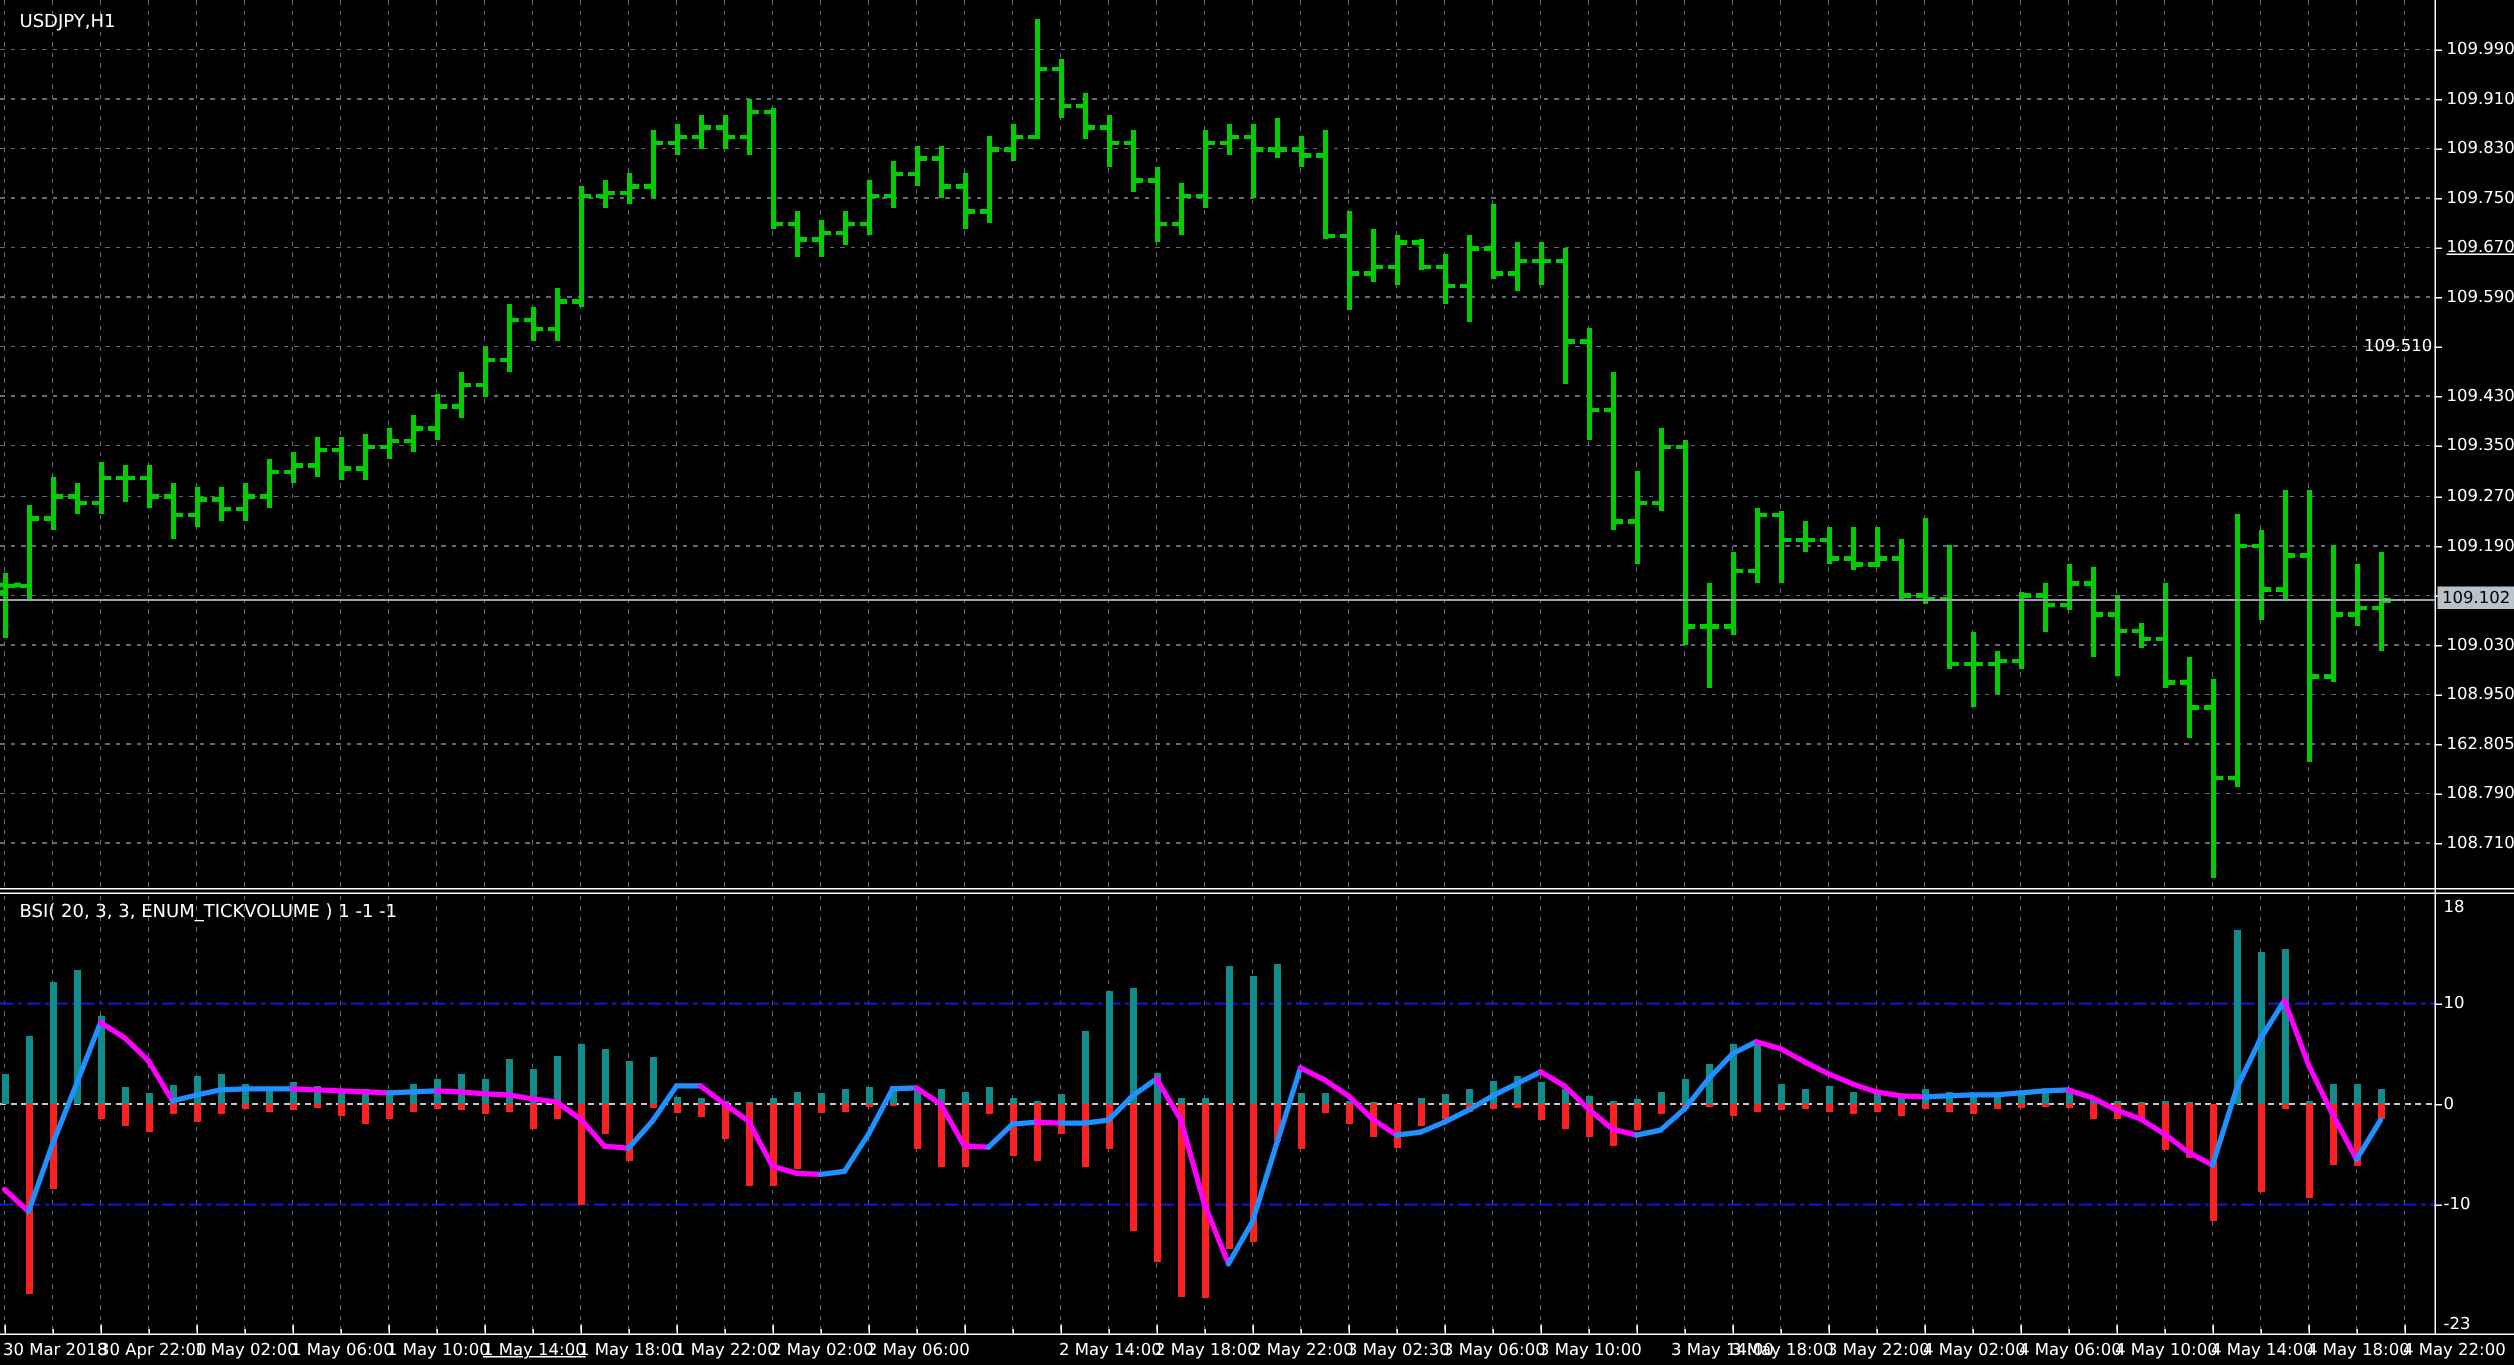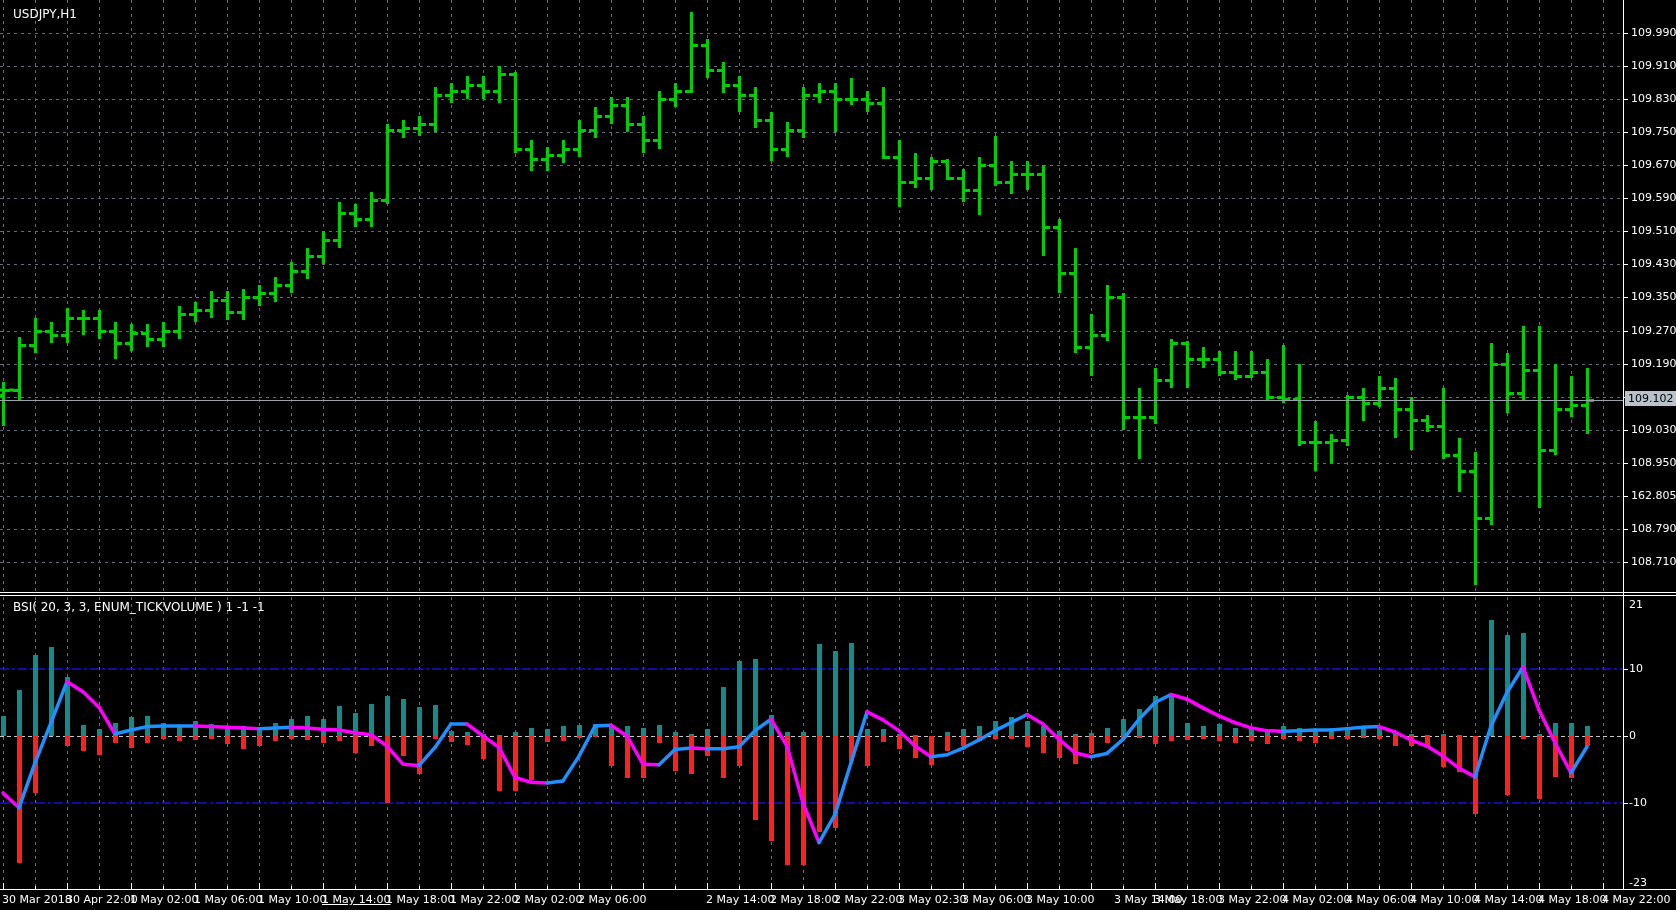--- a/index.html
+++ b/index.html
@@ -951,25 +951,25 @@
   <div id="price-axis">
       <div class="tick" style="left: 1623px; top: 33px; width: 5px; height: 1px;"></div>
       <div class="axis-label" style="left: 1631px; top: 26px;">109.990</div>
       <div class="tick" style="left: 1623px; top: 66px; width: 5px; height: 1px;"></div>
       <div class="axis-label" style="left: 1631px; top: 59px;">109.910</div>
       <div class="tick" style="left: 1623px; top: 99px; width: 5px; height: 1px;"></div>
       <div class="axis-label" style="left: 1631px; top: 92px;">109.830</div>
       <div class="tick" style="left: 1623px; top: 132px; width: 5px; height: 1px;"></div>
       <div class="axis-label" style="left: 1631px; top: 125px;">109.750</div>
       <div class="tick" style="left: 1623px; top: 165px; width: 5px; height: 1px;"></div>
-      <div class="axis-label" style="left: 1631px; top: 158px;">109.670</div>
+      <div class="axis-label" style="left: 1631px; top: 158px; text-decoration: underline;">109.670</div>
       <div class="tick" style="left: 1623px; top: 198px; width: 5px; height: 1px;"></div>
       <div class="axis-label" style="left: 1631px; top: 191px;">109.590</div>
       <div class="tick" style="left: 1623px; top: 231px; width: 5px; height: 1px;"></div>
-      <div class="axis-label" style="left: 1631px; top: 224px;">109.510</div>
+      <div class="axis-label" style="left: 1576px; top: 224px;">109.510</div>
       <div class="tick" style="left: 1623px; top: 264px; width: 5px; height: 1px;"></div>
       <div class="axis-label" style="left: 1631px; top: 257px;">109.430</div>
       <div class="tick" style="left: 1623px; top: 297px; width: 5px; height: 1px;"></div>
       <div class="axis-label" style="left: 1631px; top: 290px;">109.350</div>
       <div class="tick" style="left: 1623px; top: 331px; width: 5px; height: 1px;"></div>
       <div class="axis-label" style="left: 1631px; top: 324px;">109.270</div>
       <div class="tick" style="left: 1623px; top: 364px; width: 5px; height: 1px;"></div>
       <div class="axis-label" style="left: 1631px; top: 357px;">109.190</div>
       <div class="tick" style="left: 1623px; top: 397px; width: 5px; height: 1px;"></div>
       <div class="axis-label" style="left: 1631px; top: 390px;">109.110</div>
@@ -978,21 +978,21 @@
       <div class="tick" style="left: 1623px; top: 463px; width: 5px; height: 1px;"></div>
       <div class="axis-label" style="left: 1631px; top: 456px;">108.950</div>
       <div class="tick" style="left: 1623px; top: 496px; width: 5px; height: 1px;"></div>
       <div class="axis-label" style="left: 1631px; top: 489px;">162.805</div>
       <div class="tick" style="left: 1623px; top: 529px; width: 5px; height: 1px;"></div>
       <div class="axis-label" style="left: 1631px; top: 522px;">108.790</div>
       <div class="tick" style="left: 1623px; top: 562px; width: 5px; height: 1px;"></div>
       <div class="axis-label" style="left: 1631px; top: 555px;">108.710</div>
     </div>
   <div id="ind-axis">
-      <div class="axis-label" style="left: 1629px; top: 598px;">21</div>
+      <div class="axis-label" style="left: 1629px; top: 598px;">18</div>
       <div class="tick" style="left: 1623px; top: 669px; width: 5px; height: 1px;"></div>
       <div class="axis-label" style="left: 1629px; top: 662px;">10</div>
       <div class="tick" style="left: 1623px; top: 736px; width: 5px; height: 1px;"></div>
       <div class="axis-label" style="left: 1629px; top: 729px;">0</div>
       <div class="tick" style="left: 1623px; top: 803px; width: 5px; height: 1px;"></div>
       <div class="axis-label" style="left: 1629px; top: 796px;">-10</div>
       <div class="axis-label" style="left: 1629px; top: 876px;">-23</div>
     </div>
 
   <div id="vaxis-line" class="abs"></div>

